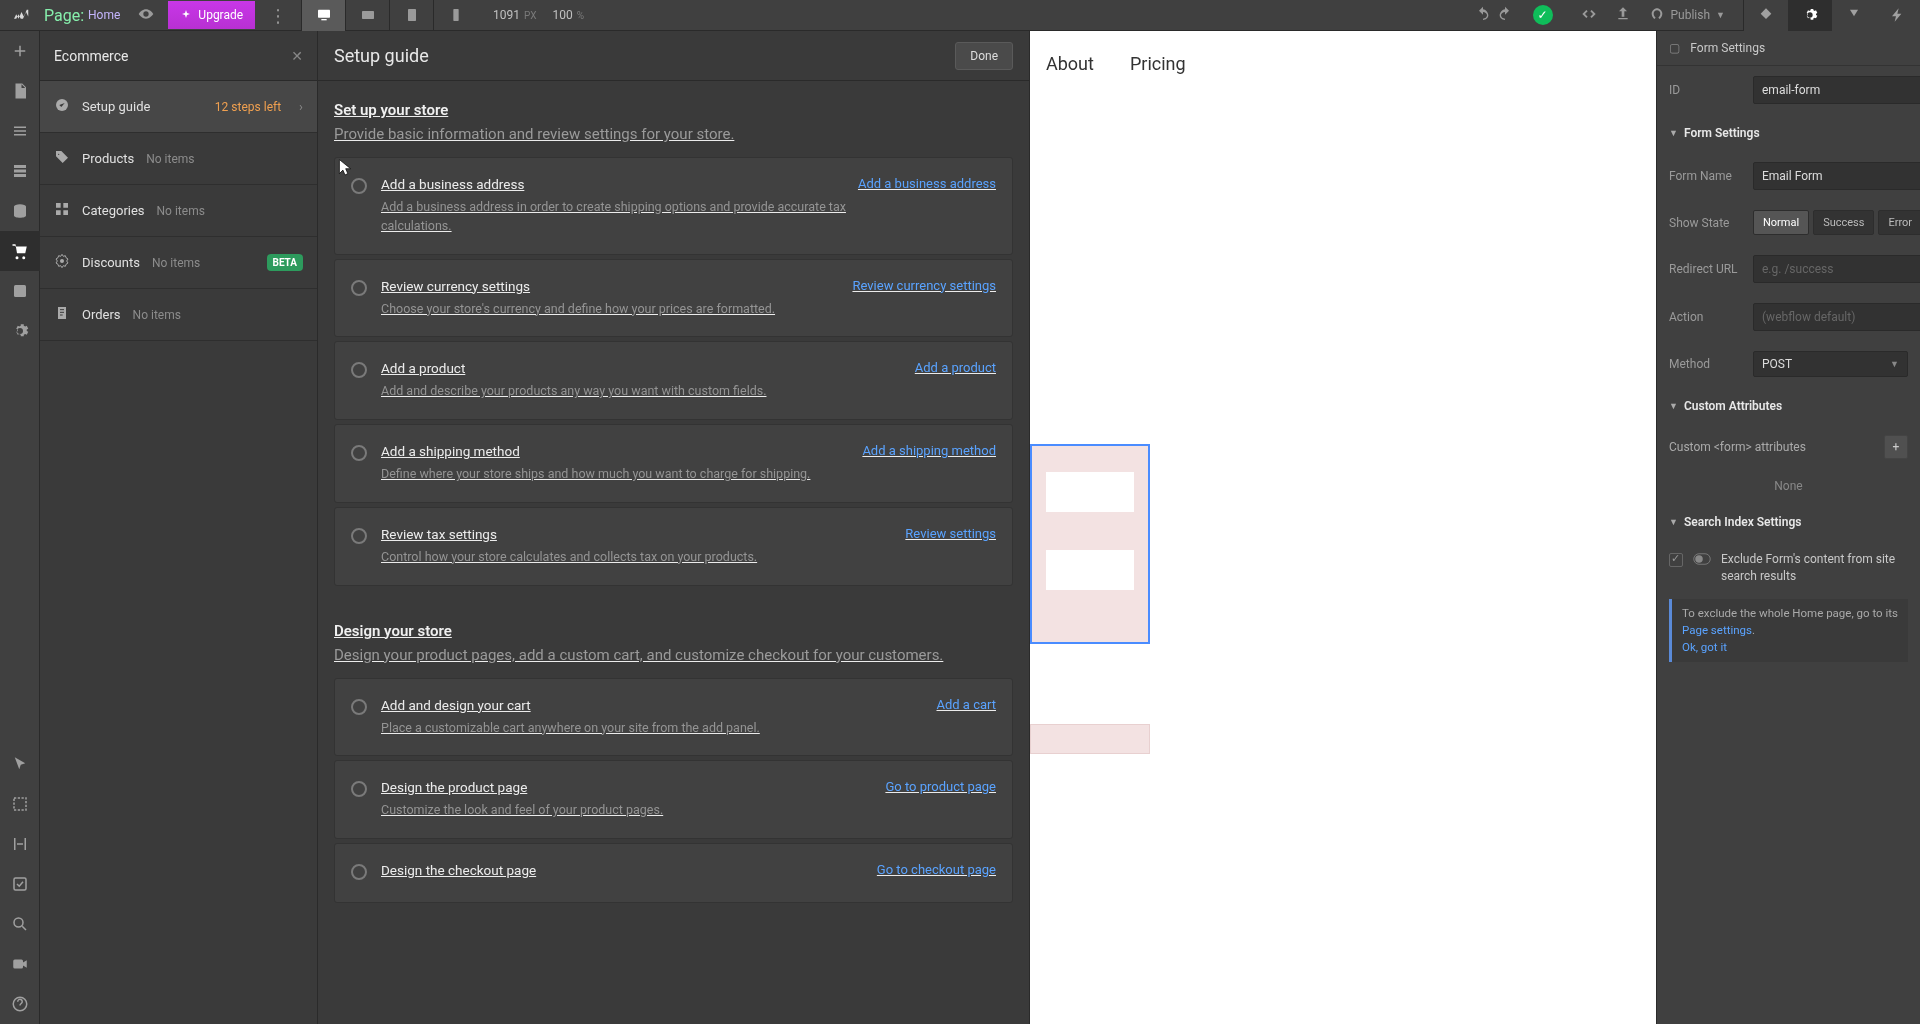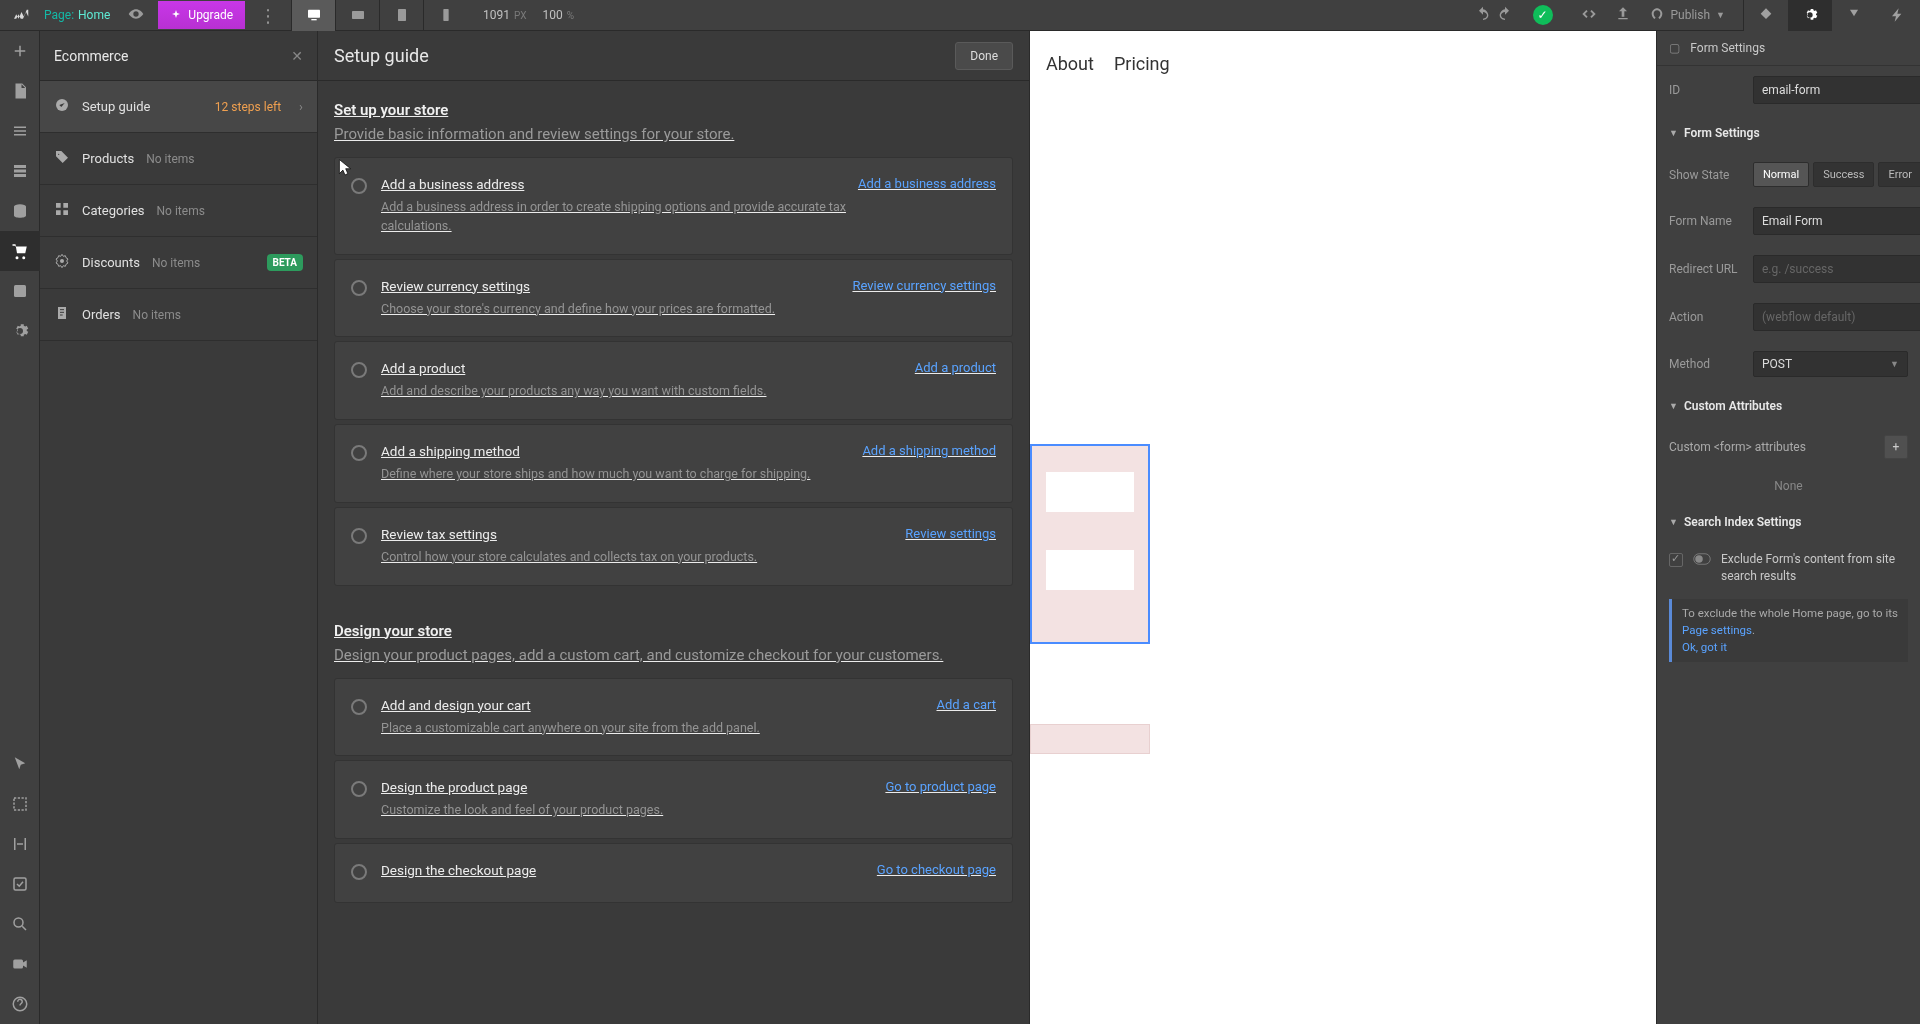--- a/index.html
+++ b/index.html
@@ -2,22 +2,22 @@
 <html><head>
 <meta charset="utf-8">
 <style>
 * { margin: 0; padding: 0; box-sizing: border-box; font-family: -apple-system, BlinkMacSystemFont, "Segoe UI", Roboto, sans-serif; }
 body { background: #1e1e1e; color: #ececec; width: 1920px; height: 1024px; overflow: hidden; font-size: 13px; }
 
 
 .topbar { height: 31px; background: #404040; display: flex; align-items: center; border-bottom: 1px solid #2a2a2a; }
 .topbar .logo { width: 40px; height: 31px; display: flex; align-items: center; justify-content: center; }
 .topbar .logo svg { width: 18px; height: 18px; fill: #d8d8d8; }
-.topbar .page-label { color: #14b8a6; font-size: 12px; margin-left: 4px; }
-.topbar .page-name { color: #5eead4; font-size: 12px; margin-left: 4px; }
+.topbar .page-label { color: #86efac; font-size: 16px; margin-left: 4px; }
+.topbar .page-name { color: #c4b5fd; font-size: 12px; margin-left: 4px; }
 .topbar .eye-icon { margin-left: 18px; color: #9a9a9a; }
 .topbar .upgrade { margin-left: 14px; background: #d946ef; background: #d83bff; background: linear-gradient(#c837e8,#b830d2); color: #fff; border: none; padding: 7px 12px; font-size: 12px; display: flex; align-items: center; gap: 6px; cursor: pointer; }
 .topbar .upgrade svg { width: 12px; height: 12px; fill: #fff; }
 .topbar .kebab { margin-left: auto; color: #9a9a9a; padding: 0 14px; font-size: 18px; }
 .device-group { display: flex; }
 .device-btn { width: 44px; height: 31px; display: flex; align-items: center; justify-content: center; color: #9a9a9a; border-left: 1px solid #2a2a2a; }
 .device-btn.active { background: #5a5a5a; color: #fff; }
 .dim-readout { padding: 0 16px; color: #c0c0c0; font-size: 12px; display: flex; align-items: center; gap: 4px; }
 .dim-readout .px { color: #7a7a7a; font-size: 10px; }
 .topbar .undo-redo { display: flex; gap: 6px; padding: 0 10px; color: #9a9a9a; }
@@ -64,21 +64,21 @@
 .task { background: #414141; border: 1px solid #333; border-radius: 3px; margin-bottom: 4px; padding: 18px 16px; display: flex; gap: 14px; }
 .task .circle { width: 16px; height: 16px; border: 2px solid #7a7a7a; border-radius: 50%; flex-shrink: 0; margin-top: 2px; }
 .task .content { flex: 1; }
 .task .row1 { display: flex; justify-content: space-between; align-items: flex-start; margin-bottom: 6px; }
 .task .ttitle { color: #ececec; font-size: 13.5px; }
 .task .action { color: #5aa3ff; font-size: 13px; cursor: pointer; white-space: nowrap; }
 .task .desc { color: #949494; font-size: 12.5px; line-height: 1.5; max-width: 480px; }
 
 
 .canvas { flex: 1; background: #f5f5f5; display: flex; flex-direction: column; }
-.canvas-nav { display: flex; gap: 20px; padding: 22px 16px 30px 16px; background: #fff; }
+.canvas-nav { display: flex; gap: 36px; padding: 22px 16px 30px 16px; background: #fff; }
 .canvas-nav a { color: #333; font-size: 18px; }
 .canvas-body { flex: 1; background: #fff; position: relative; padding-top: 20px; }
 .pinkbox { background: #f3e2e2; border: 1px solid #e8d0d0; }
 .form-outline { border: 2px solid #4a8cff; background: #f3e2e2; position: relative; }
 .whitefield { background: #fff; height: 40px; margin: 12px 0; }
 
 
 .right-panel { width: 264px; background: #404040; border-left: 1px solid #2a2a2a; overflow-y: auto; font-size: 12px; color: #c8c8c8; }
 .rp-row { display: flex; align-items: center; padding: 10px 12px; gap: 10px; }
 .rp-row.bread { border-bottom: 1px solid #333; }
@@ -468,30 +468,30 @@
     <div class="rp-row">
       <span class="rp-label">ID</span>
       <input class="rp-input" value="email-form" style="">
     </div>
 
     <div class="rp-section-hdr">
       <span class="tri">▼</span>
       <span>Form Settings</span>
     </div>
     <div class="rp-row">
+      <span class="rp-label">Form Name</span>
+      <input class="rp-input" value="Email Form" style="">
+    </div>
+    <div class="rp-row">
       <span class="rp-label">Show State</span>
       <div class="seg">
         <button class="active">Normal</button>
         <button>Success</button>
         <button>Error</button>
       </div>
-    </div>
-    <div class="rp-row">
-      <span class="rp-label">Form Name</span>
-      <input class="rp-input" value="Email Form" style="">
     </div>
     <div class="rp-row">
       <span class="rp-label">Redirect URL</span>
       <input class="rp-input" placeholder="e.g. /success" style="">
     </div>
     <div class="rp-row">
       <span class="rp-label">Action</span>
       <input class="rp-input" placeholder="(webflow default)" style="">
     </div>
     <div class="rp-row">

